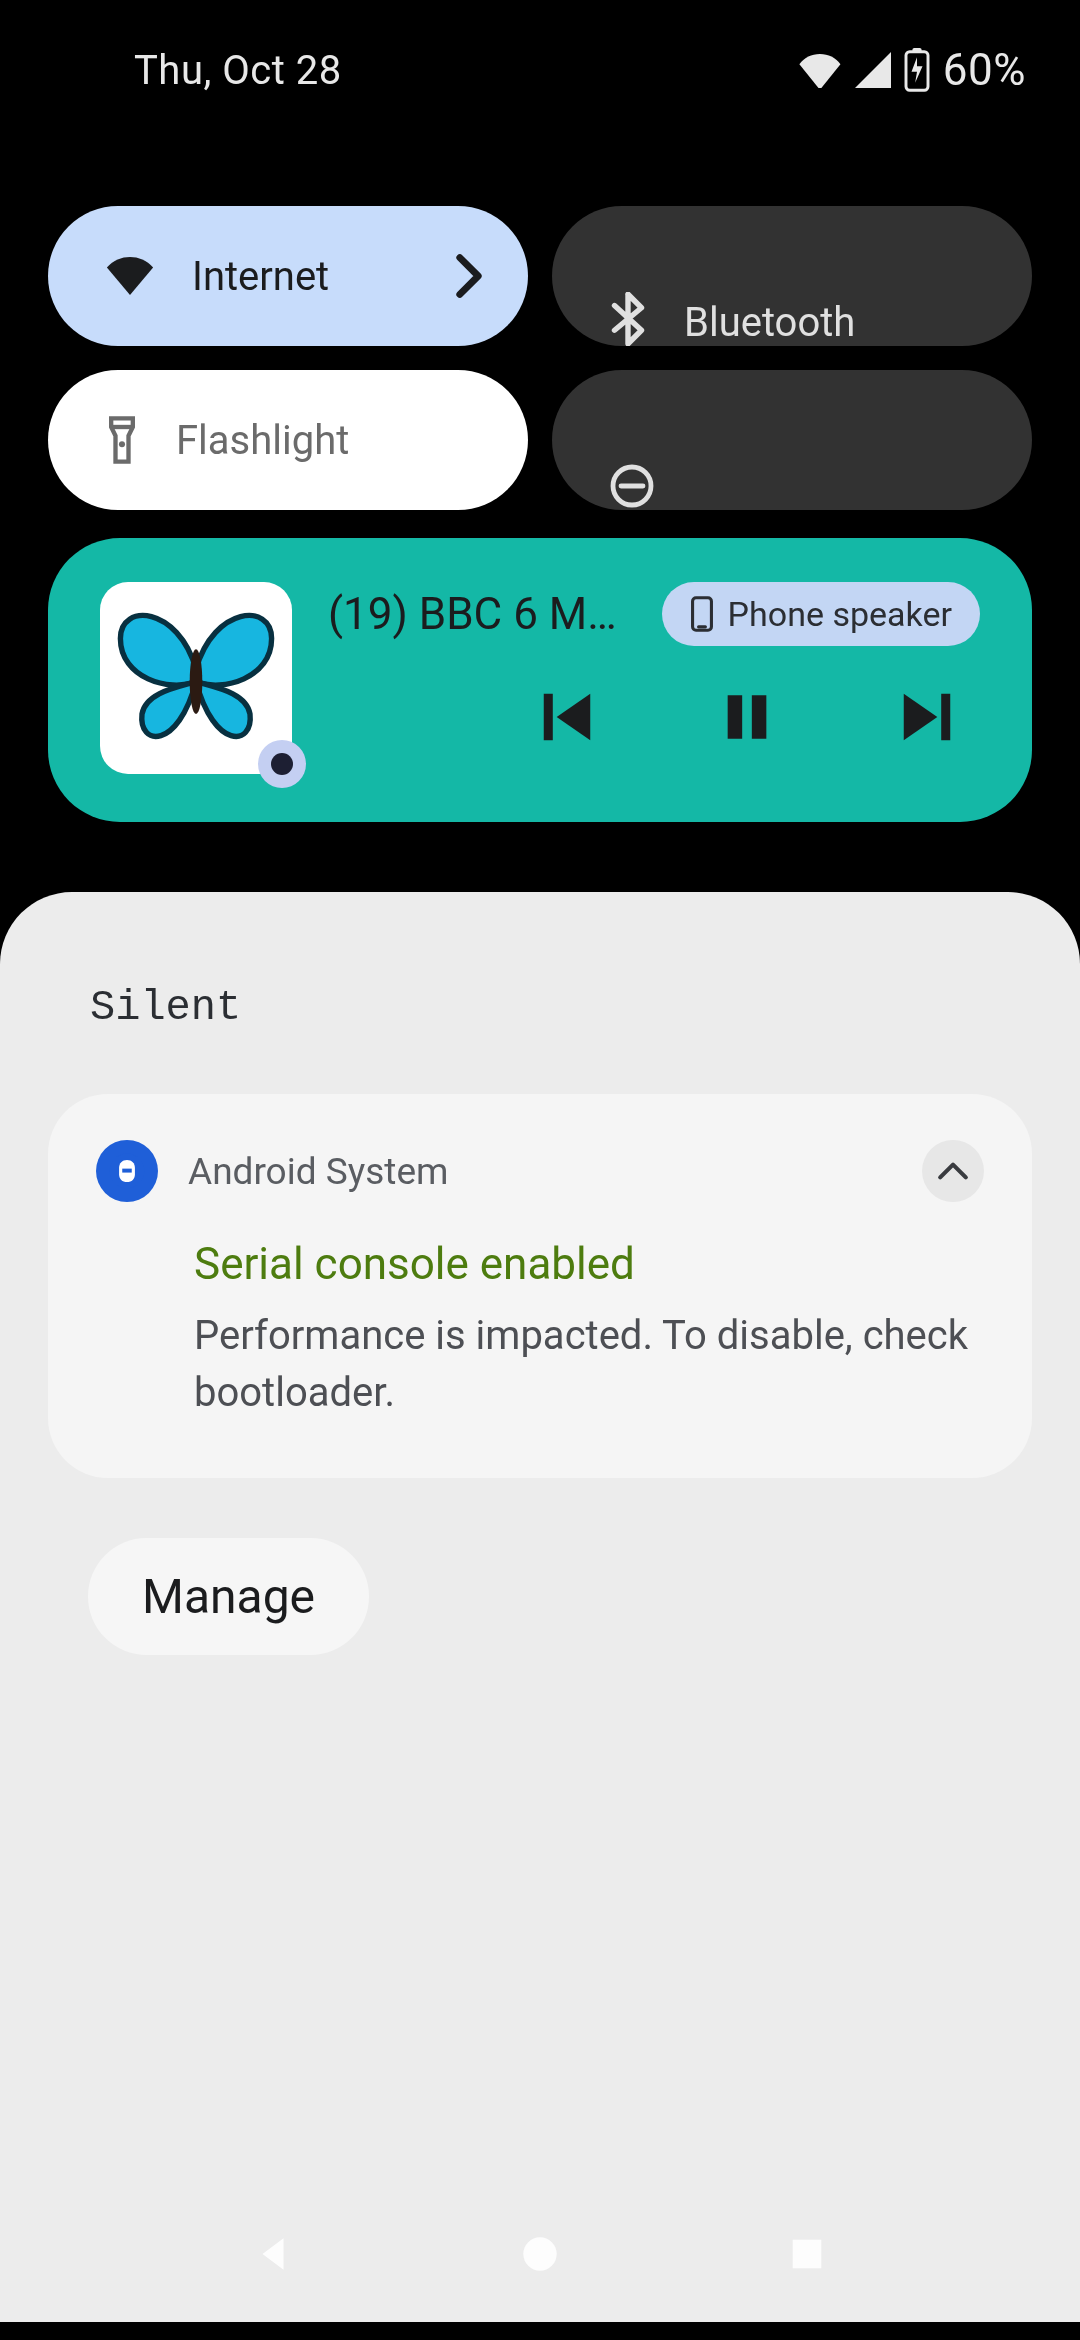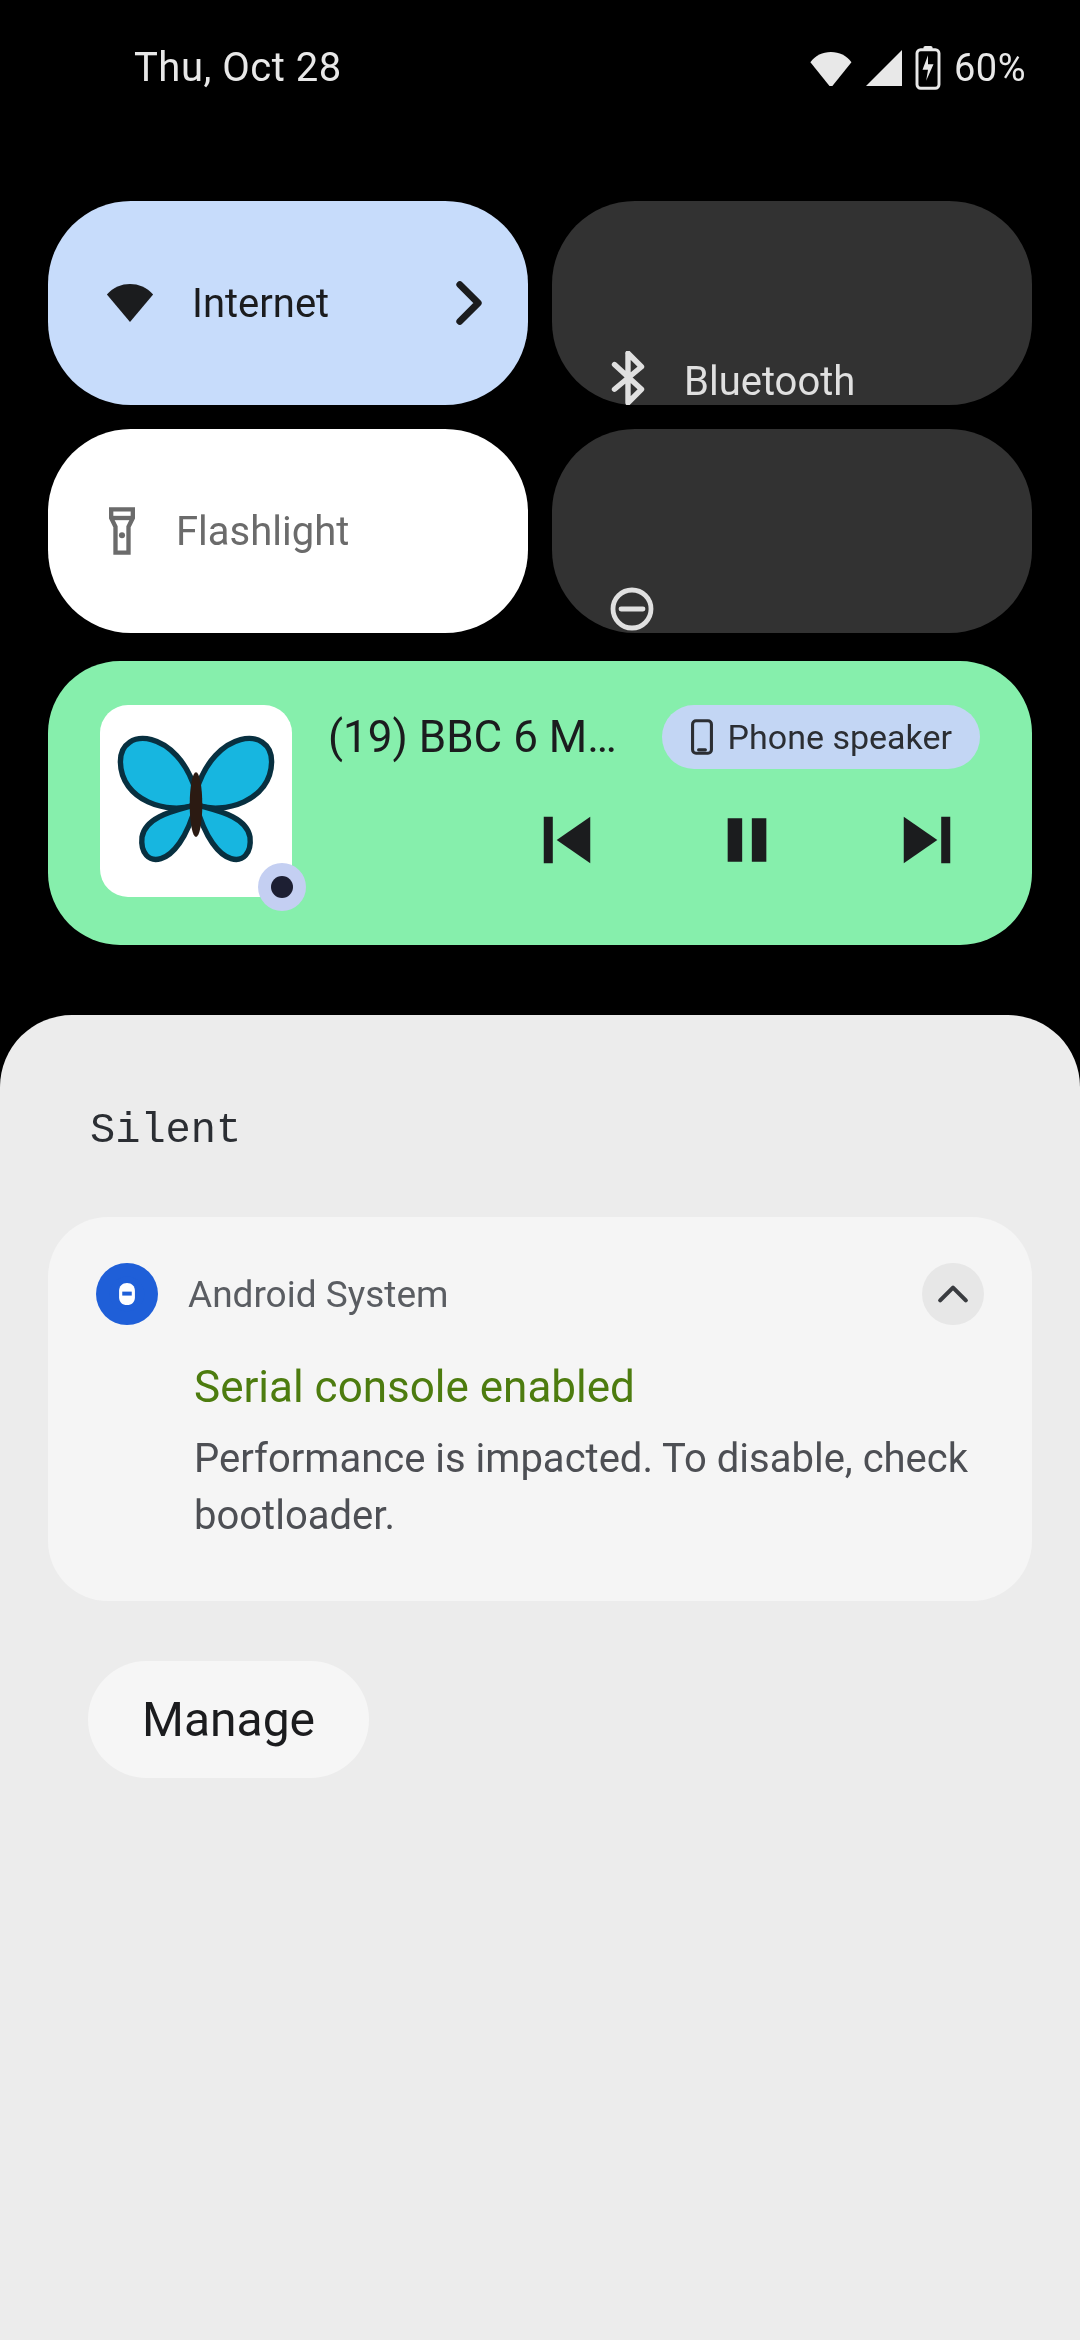--- a/index.html
+++ b/index.html
@@ -5,30 +5,30 @@
     * { margin: 0; padding: 0; box-sizing: border-box; font-family: Roboto, 'Segoe UI', Arial, sans-serif; -webkit-font-smoothing: antialiased; }
     html, body { width: 1080px; height: 2340px; background: #000; overflow: hidden; }
 
     
     .status-bar { display: flex; justify-content: space-between; align-items: center; padding: 44px 54px 0 134px; color: #e8e8e8; font-size: 40px; letter-spacing: 0.5px; }
     .status-right { display: flex; align-items: center; gap: 12px; }
     .status-right svg { display: block; }
 
     
     .qs-grid { display: grid; grid-template-columns: 1fr 1fr; gap: 24px; padding: 110px 48px 0 48px; }
-    .qs-tile { display: flex; align-items: center; gap: 36px; height: 204px; border-radius: 83px; padding: 0 46px 0 56px; font-size: 40px; cursor: pointer; position: relative; }
+    .qs-tile { display: flex; align-items: center; gap: 36px; height: 140px; border-radius: 83px; padding: 0 46px 0 56px; font-size: 40px; cursor: pointer; position: relative; }
     .qs-tile .qs-label { flex: 1; white-space: nowrap; overflow: hidden; text-overflow: ellipsis; }
     .qs-tile.active   { background: #c7dcfb; color: #1b1c1e; }
     .qs-tile.inactive { background: #323232; color: #e0e0e0; align-items: flex-end; }
     .qs-tile.disabled { background: #ffffff; color: #6b6b6b; }
     .qs-tile svg { flex: 0 0 auto; }
     .qs-chevron { position: absolute; right: 44px; }
 
     
-    .media-card { margin: 28px 48px 0 48px; background: #86efac; border-radius: 72px; padding: 44px 52px 48px 52px; display: flex; gap: 36px; }
+    .media-card { margin: 28px 48px 0 48px; background: #14b8a6; border-radius: 72px; padding: 44px 52px 48px 52px; display: flex; gap: 36px; }
     .media-art-wrap { position: relative; width: 192px; height: 192px; flex: 0 0 auto; }
     .media-art { width: 192px; height: 192px; border-radius: 28px; background:#fff; display:flex; align-items:center; justify-content:center; }
     .media-badge { position: absolute; right: -14px; bottom: -14px; width: 48px; height: 48px; border-radius: 50%; background: #c4cff2; display:flex; align-items:center; justify-content:center; }
     .media-badge-dot { width: 22px; height: 22px; border-radius: 50%; background: #1d1f33; }
     .media-right { flex: 1; display: flex; flex-direction: column; min-width: 0; }
     .media-row1 { display: flex; align-items: center; gap: 24px; }
     .media-title { font-size: 44px; color: #1b1c1e; white-space: nowrap; overflow: hidden; text-overflow: ellipsis; flex: 1; min-width: 0; }
     .media-output { background: #c3d6f4; border-radius: 40px; padding: 12px 28px; display: flex; align-items: center; gap: 14px; color: #2b2e33; font-size: 34px; flex: 0 0 auto; }
     .media-controls { display: flex; justify-content: flex-end; gap: 110px; padding: 36px 18px 0 0; }
     .media-btn { width: 70px; height: 70px; display:flex; align-items:center; justify-content:center; cursor:pointer; }
@@ -66,21 +66,21 @@
         <path fill="#e8e8e8" d="M12 20 L0 5 C3 1 7 -1 12 -1 C17 -1 21 1 24 5 Z" transform="translate(0,2) scale(0.95)"></path>
       </svg>
     <svg width="36" height="36" viewBox="0 0 20 20">
         <path fill="#e8e8e8" d="M0 20 L20 20 L20 0 Z"></path>
       </svg>
     <svg width="28" height="44" viewBox="0 0 14 24">
         <rect x="1" y="2" width="12" height="21" rx="2" fill="none" stroke="#e8e8e8" stroke-width="1.6"></rect>
         <rect x="4.5" y="0" width="5" height="2.5" rx="1" fill="#e8e8e8"></rect>
         <path d="M7 5 L4 13 L7 13 L6 19 L10 10 L7 10 Z" fill="#e8e8e8"></path>
       </svg>
-    <span style="font-size:38px;">60%</span>
+    <span style="font-size:44px;">60%</span>
   </div>
 </div>
 
 <div class="qs-grid">
 
   <div class="qs-tile active">
     <svg width="52" height="42" viewBox="0 0 24 20">
         <path fill="#1b1c1e" d="M12 19 L1 6 C4 2.5 8 1 12 1 C16 1 20 2.5 23 6 Z"></path>
       </svg>
     <span class="qs-label">Internet</span>

